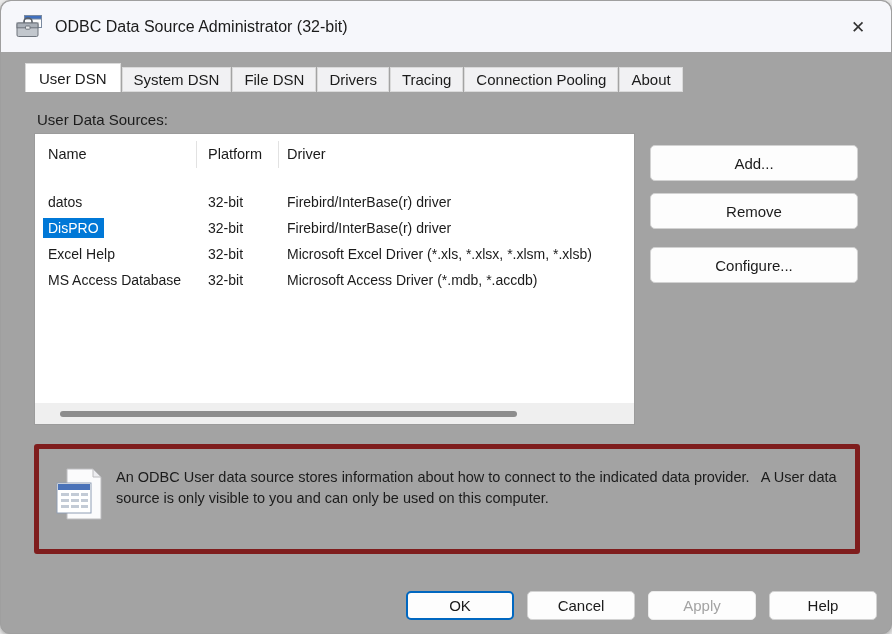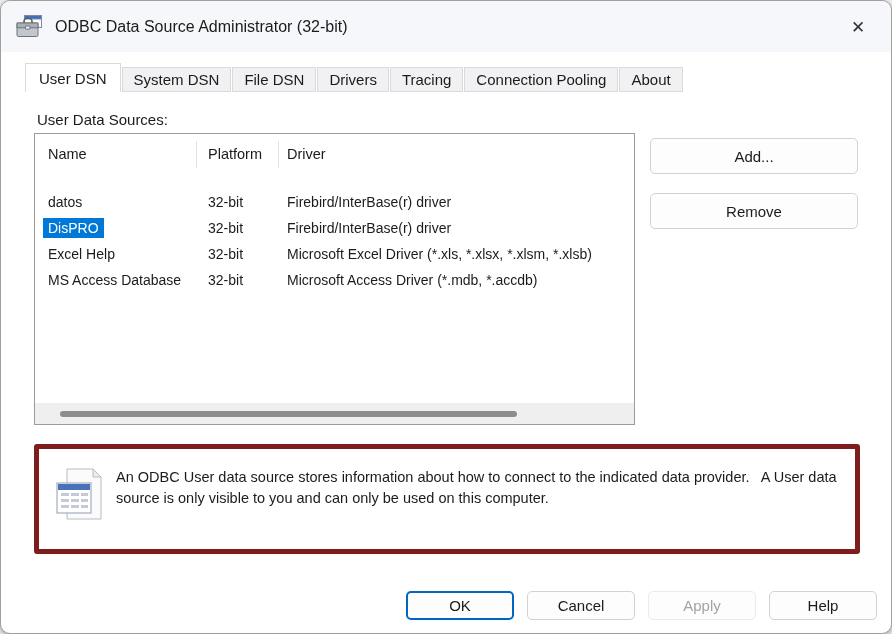--- a/index.html
+++ b/index.html
@@ -1,17 +1,17 @@
 <!DOCTYPE html>
 <html><head>
 <meta charset="utf-8">
 <style>
   html,body{margin:0;padding:0;background:#ececec;font-family:"Liberation Sans","DejaVu Sans",sans-serif;}
   *{box-sizing:border-box;}
-  .page{position:relative;width:892px;height:634px;background:#ffffff;border:1px solid #9f9f9f;
+  .page{position:relative;width:892px;height:634px;background:#a3a3a3;border:1px solid #9f9f9f;
         border-radius:10px;overflow:hidden;box-shadow:0 2px 5px rgba(0,0,0,.3);}
   
   .titlebar{position:absolute;top:0;left:0;right:0;height:51px;background:#f6f7fb;
             border-radius:10px 10px 0 0;display:flex;align-items:center;padding-left:15px;}
   .app-icon{width:26px;height:23px;margin-right:13px;flex:0 0 auto;}
   .win-title{font-size:16px;color:#1b1b1b;}
   .close-btn{position:absolute;top:8px;right:8px;width:50px;height:36px;display:flex;
              align-items:center;justify-content:center;font-size:17px;color:#333;cursor:default;}
   
   .tabs{position:absolute;left:24px;top:62px;height:29px;display:flex;align-items:flex-end;}
@@ -32,21 +32,21 @@
   .lv-cell{position:absolute;top:16px;font-size:14px;color:#1b1b1b;white-space:nowrap;}
   .cell-name{left:13px;} .cell-platform{left:173px;} .cell-driver{left:252px;}
   .lv-row.selected .name-text{background:#0078d7;color:#fff;padding:2px 5px;margin:-2px -5px;}
   .hscroll{position:absolute;left:0;right:0;bottom:0;height:21px;background:#efefef;}
   .hthumb{position:absolute;left:25px;top:8px;width:457px;height:6px;background:#8d8d8d;border-radius:3px;}
   
   button{font-family:inherit;cursor:default;}
   .btn{position:absolute;background:#fdfdfd;border:1px solid #d2d2d2;border-radius:5px;
        font-size:15px;color:#1b1b1b;display:flex;align-items:center;justify-content:center;}
   .side-btn{left:649px;width:208px;height:36px;}
-  .btn-add{top:137px;} .btn-remove{top:192px;} .btn-configure{top:246px;}
+  .btn-add{top:144px;} .btn-remove{top:192px;} .btn-configure{top:246px;}
   
   .infobox{position:absolute;left:33px;top:443px;width:826px;height:110px;
            border:5px solid #7f1d1d;border-radius:3px;}
   .info-icon{position:absolute;left:14px;top:16px;}
   .info-text{position:absolute;left:77px;top:18px;width:732px;font-size:14.5px;line-height:21px;
              color:#1b1b1b;white-space:pre-wrap;}
   
   .fbtn{top:590px;width:108px;height:29px;}
   .btn-ok{left:405px;border:2px solid #0067c0;}
   .btn-cancel{left:526px;}
@@ -115,20 +115,21 @@
       </div>
     </div>
 
     <div class="hscroll">
       <div class="hthumb"></div>
     </div>
   </div>
 
   <button class="btn side-btn btn-add">Add...</button>
   <button class="btn side-btn btn-remove">Remove</button>
+  <button class="btn side-btn btn-configure">Configure...</button>
 
   <div class="infobox">
     <svg class="info-icon" width="56" height="58" viewBox="0 0 56 58">
       <path d="M14 4 h26 l8 8 v42 h-34 z" fill="#fbfbfc" stroke="#bcbcbf"></path>
       <path d="M40 4 v8 h8 z" fill="#ededf0" stroke="#bcbcbf"></path>
       <rect x="27" y="20" width="10" height="4" fill="#d6d9de"></rect>
       <rect x="27" y="28" width="10" height="4" fill="#d6d9de"></rect>
       <rect x="27" y="36" width="10" height="4" fill="#d6d9de"></rect>
       <rect x="4" y="18" width="34" height="30" fill="#fff" stroke="#8f9eb4"></rect>
       <rect x="5" y="19" width="32" height="6" fill="#4a72b8"></rect>

